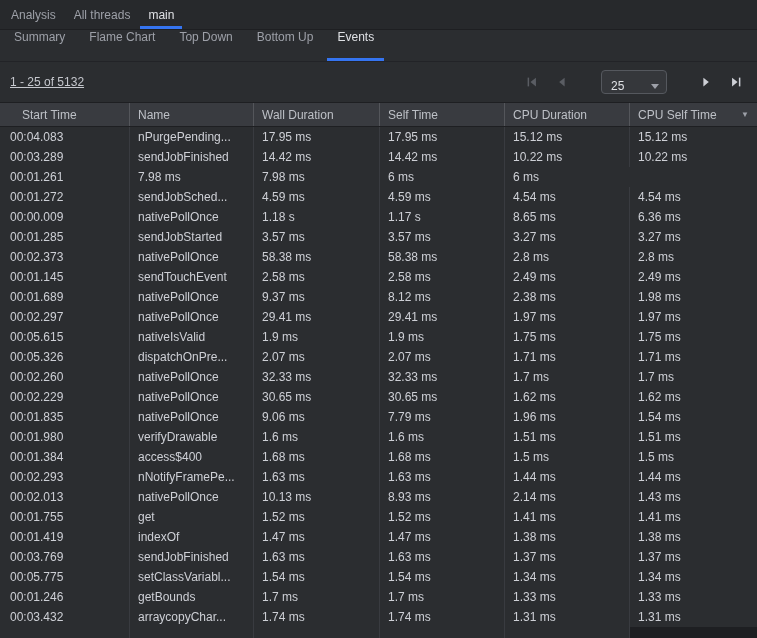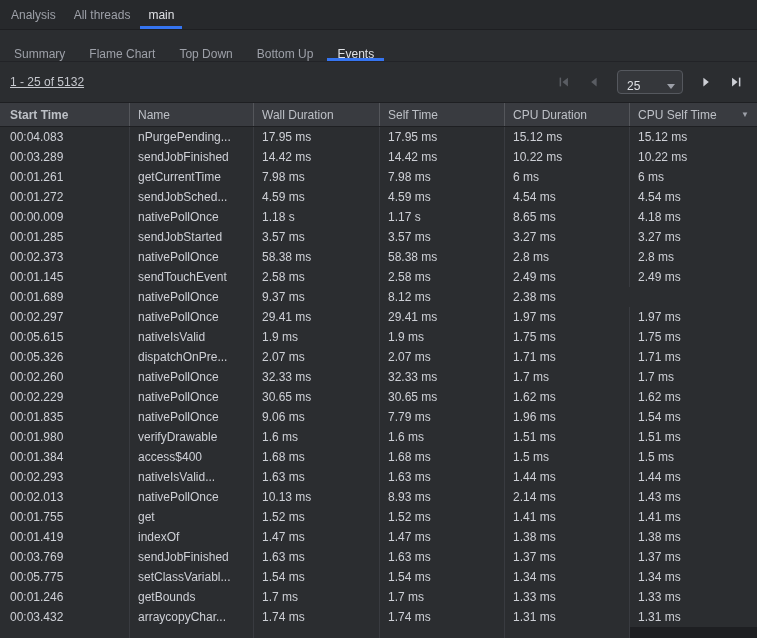--- a/index.html
+++ b/index.html
@@ -31,21 +31,21 @@
   }
 
   
   .subtabs {
     height:32px; flex:0 0 32px;
     background:var(--background,#2B2D30);
     border-bottom:1px solid #222327;
     display:flex; align-items:stretch; padding-left:2px;
   }
   .stab {
-    position:relative; display:flex; align-items:flex-end;
+    position:relative; display:flex; align-items:flex-start;
     padding:0 12px; color:#9DA0A8; cursor:default;
   }
   .stab.active { color:#DFE1E5; }
   .stab.active::after {
     content:""; position:absolute; left:2px; right:2px; bottom:0;
     height:3px; background:var(--accent,#3574F0);
   }
 
   
   .toolbar {
@@ -55,21 +55,21 @@
   }
   .range { color:#C6C8CE;text-decoration:underline; }
   .pager { display:flex; align-items:center; gap:8px; }
   .icon-btn {
     width:22px; height:22px; border:none; background:transparent;
     display:flex; align-items:center; justify-content:center;
     color:#CED0D6; cursor:pointer; border-radius:3px;
   }
   .icon-btn.disabled { color:#5A5D63; }
   .combo {
-    height:24px; min-width:66px; margin:0 4px;
+    height:24px; min-width:66px; margin:0 20px;
     background:#35373B; border:1px solid #55585E; border-radius:4px;
     display:flex; align-items:center; padding:8px 7px 0 9px; gap:12px;
     cursor:pointer;
   }
   .combo .value { flex:1; color:#DFE1E5; }
   .arrow-down {
     width:0; height:0;
     border-left:4px solid transparent; border-right:4px solid transparent;
     border-top:5px solid #9DA0A8;
   }
@@ -85,21 +85,21 @@
     border-top:1px solid var(--dark-border,#1E1F22);
     border-bottom:1px solid var(--dark-border,#1E1F22);
   }
   .hcell {
     display:flex; align-items:center;
     padding:0 8px; color:#BDC0C6;
     border-right:1px solid #54565B;
     overflow:hidden; white-space:nowrap; cursor:pointer;
   }
   .hcell:last-child { border-right:none; }
-  .hcell.col0 { padding-left:10px;font-weight:bold; }
+  .hcell.col0 { padding-left:22px; }
   .sort-icon { margin-left:auto; padding-left:6px; font-size:8px; color:#9DA0A8; }
 
   .tbody { flex:1; display:flex; flex-direction:column; overflow:hidden; }
   .trow { flex:0 0 20px; height:20px; }
   .tcell {
     line-height:20px; padding:0 8px; color:#CED0D6;
     border-right:1px solid #393B40;
     overflow:hidden; white-space:nowrap;
   }
   .tcell:last-child { border-right:none; }
@@ -211,41 +211,40 @@
         <div class="trow grid-row">
           <div class="tcell col0">00:03.289</div>
           <div class="tcell col1">sendJobFinished</div>
           <div class="tcell col2">14.42 ms</div>
           <div class="tcell col3">14.42 ms</div>
           <div class="tcell col4">10.22 ms</div>
           <div class="tcell col5">10.22 ms</div>
         </div>
         <div class="trow grid-row">
           <div class="tcell col0">00:01.261</div>
-          <div class="tcell col1">getCurrentTime</div>
           <div class="tcell col2">7.98 ms</div>
           <div class="tcell col3">7.98 ms</div>
           <div class="tcell col4">6 ms</div>
           <div class="tcell col5">6 ms</div>
         </div>
         <div class="trow grid-row">
           <div class="tcell col0">00:01.272</div>
           <div class="tcell col1">sendJobSched...</div>
           <div class="tcell col2">4.59 ms</div>
           <div class="tcell col3">4.59 ms</div>
           <div class="tcell col4">4.54 ms</div>
           <div class="tcell col5">4.54 ms</div>
         </div>
         <div class="trow grid-row">
           <div class="tcell col0">00:00.009</div>
           <div class="tcell col1">nativePollOnce</div>
           <div class="tcell col2">1.18 s</div>
           <div class="tcell col3">1.17 s</div>
           <div class="tcell col4">8.65 ms</div>
-          <div class="tcell col5">4.18 ms</div>
+          <div class="tcell col5">6.36 ms</div>
         </div>
         <div class="trow grid-row">
           <div class="tcell col0">00:01.285</div>
           <div class="tcell col1">sendJobStarted</div>
           <div class="tcell col2">3.57 ms</div>
           <div class="tcell col3">3.57 ms</div>
           <div class="tcell col4">3.27 ms</div>
           <div class="tcell col5">3.27 ms</div>
         </div>
         <div class="trow grid-row">
@@ -263,20 +262,21 @@
           <div class="tcell col3">2.58 ms</div>
           <div class="tcell col4">2.49 ms</div>
           <div class="tcell col5">2.49 ms</div>
         </div>
         <div class="trow grid-row">
           <div class="tcell col0">00:01.689</div>
           <div class="tcell col1">nativePollOnce</div>
           <div class="tcell col2">9.37 ms</div>
           <div class="tcell col3">8.12 ms</div>
           <div class="tcell col4">2.38 ms</div>
+          <div class="tcell col5">1.98 ms</div>
         </div>
         <div class="trow grid-row">
           <div class="tcell col0">00:02.297</div>
           <div class="tcell col1">nativePollOnce</div>
           <div class="tcell col2">29.41 ms</div>
           <div class="tcell col3">29.41 ms</div>
           <div class="tcell col4">1.97 ms</div>
           <div class="tcell col5">1.97 ms</div>
         </div>
         <div class="trow grid-row">
@@ -330,21 +330,21 @@
         <div class="trow grid-row">
           <div class="tcell col0">00:01.384</div>
           <div class="tcell col1">access$400</div>
           <div class="tcell col2">1.68 ms</div>
           <div class="tcell col3">1.68 ms</div>
           <div class="tcell col4">1.5 ms</div>
           <div class="tcell col5">1.5 ms</div>
         </div>
         <div class="trow grid-row">
           <div class="tcell col0">00:02.293</div>
-          <div class="tcell col1">nativeIsValid...</div>
+          <div class="tcell col1">nNotifyFramePe...</div>
           <div class="tcell col2">1.63 ms</div>
           <div class="tcell col3">1.63 ms</div>
           <div class="tcell col4">1.44 ms</div>
           <div class="tcell col5">1.44 ms</div>
         </div>
         <div class="trow grid-row">
           <div class="tcell col0">00:02.013</div>
           <div class="tcell col1">nativePollOnce</div>
           <div class="tcell col2">10.13 ms</div>
           <div class="tcell col3">8.93 ms</div>

